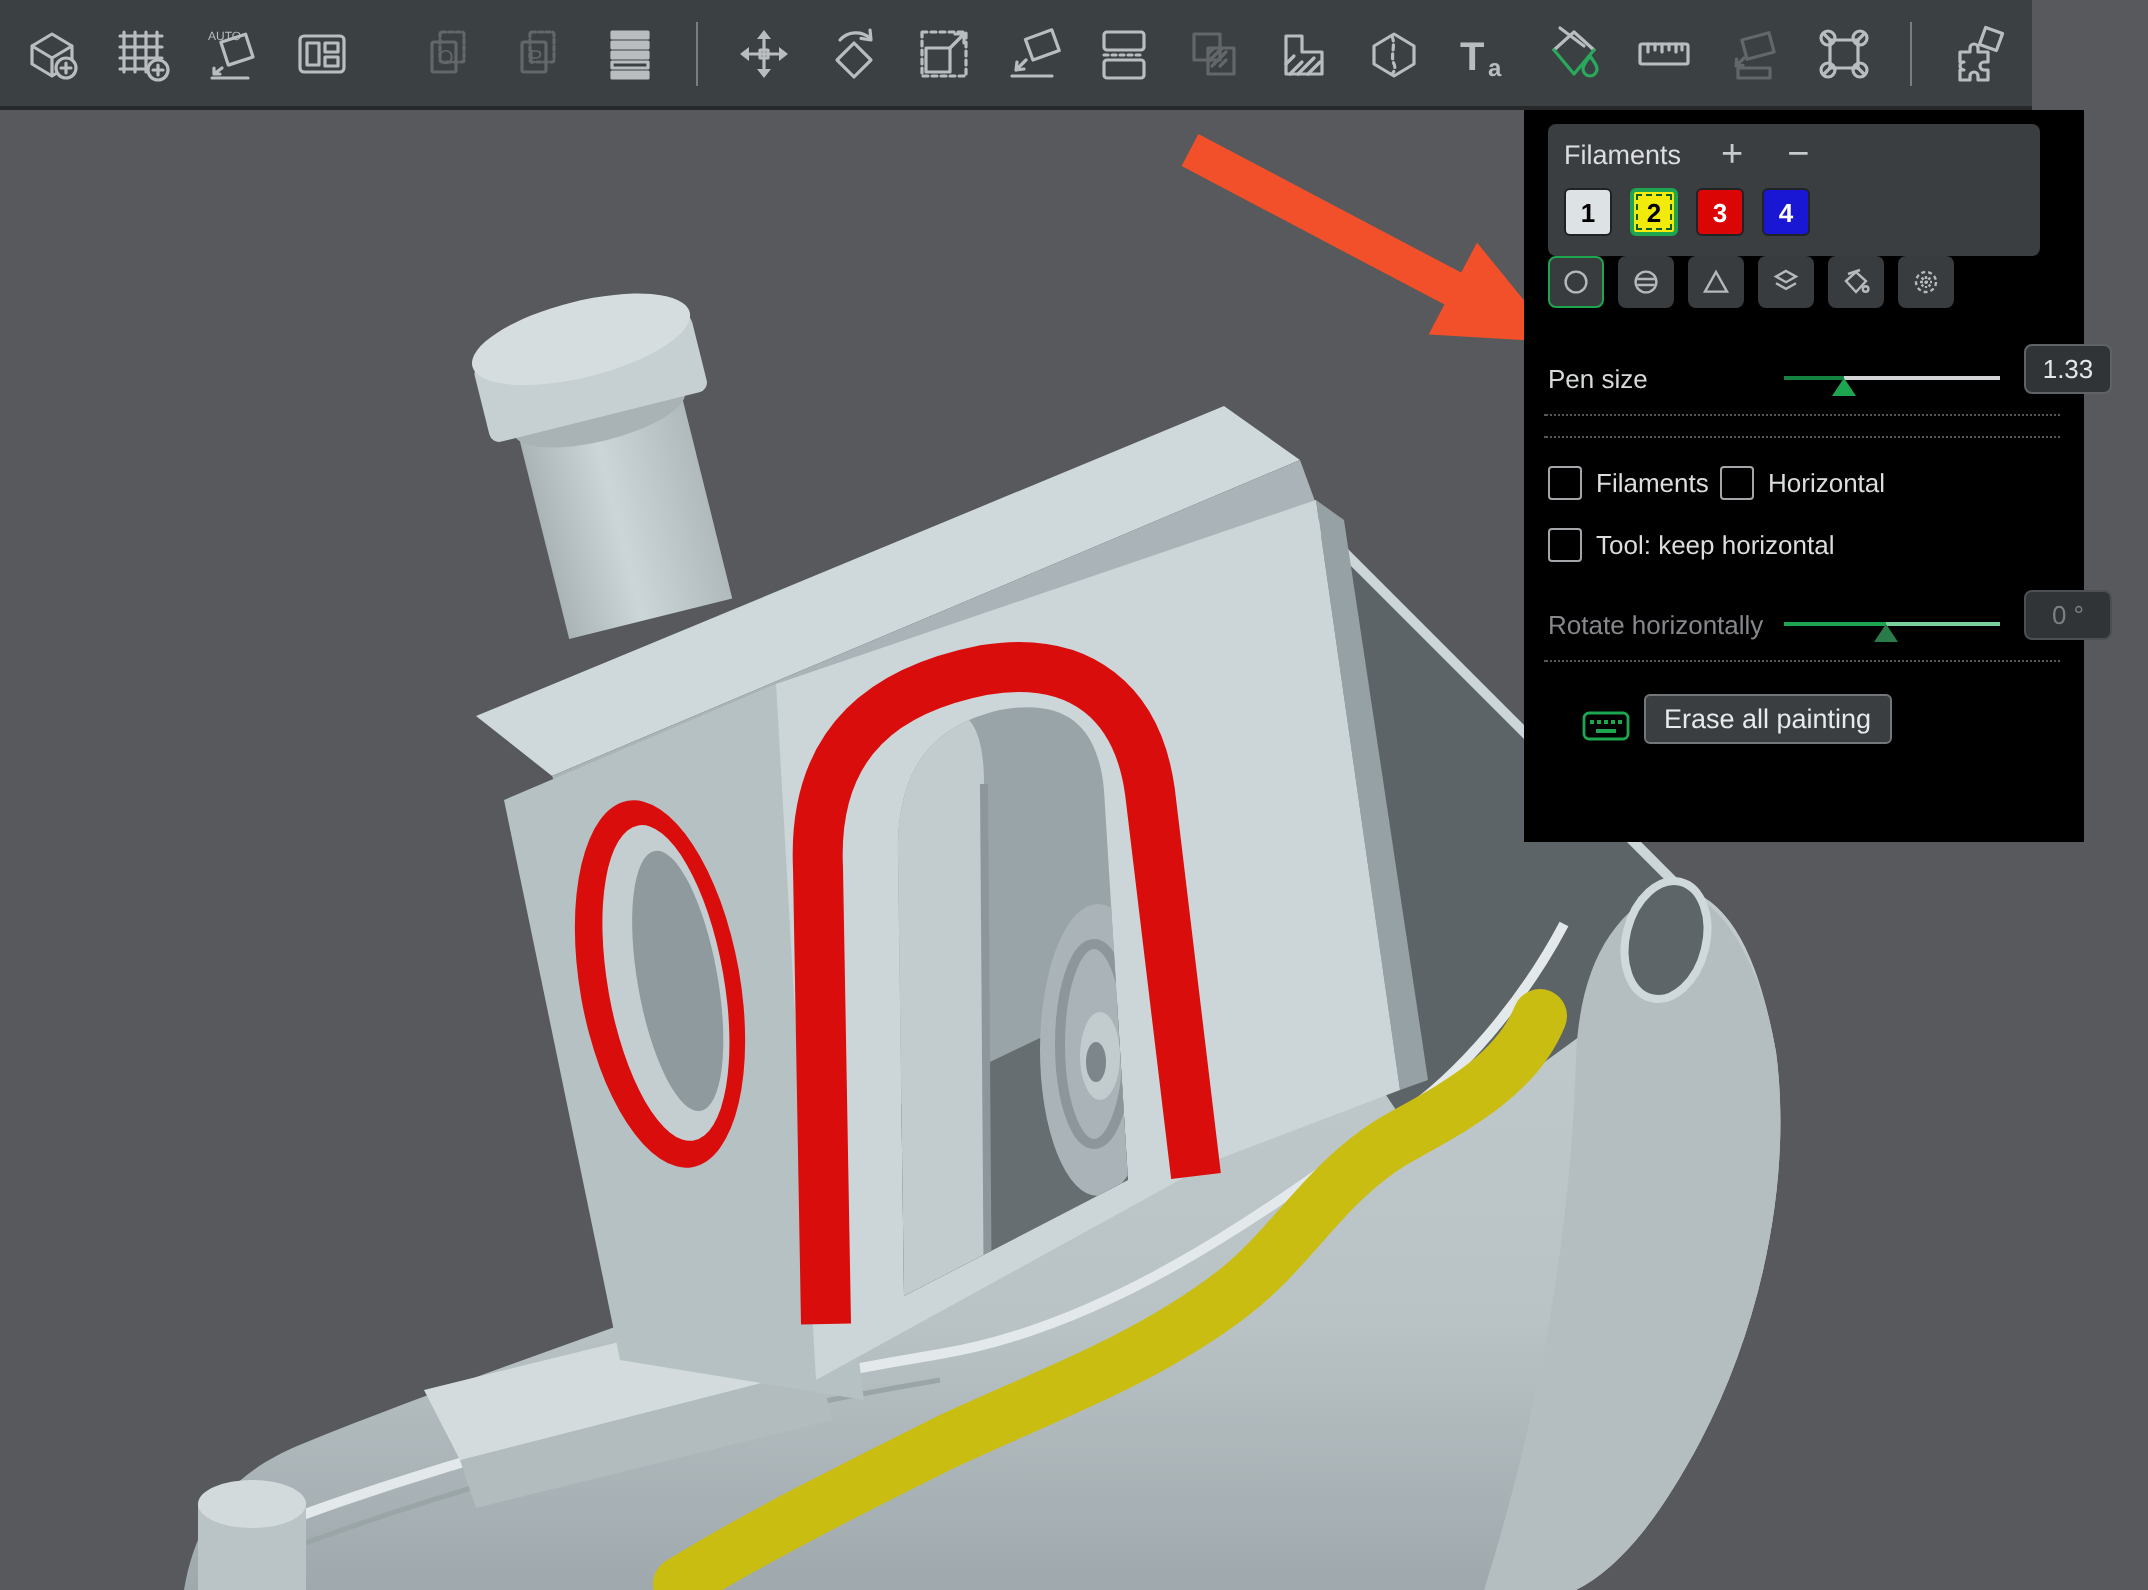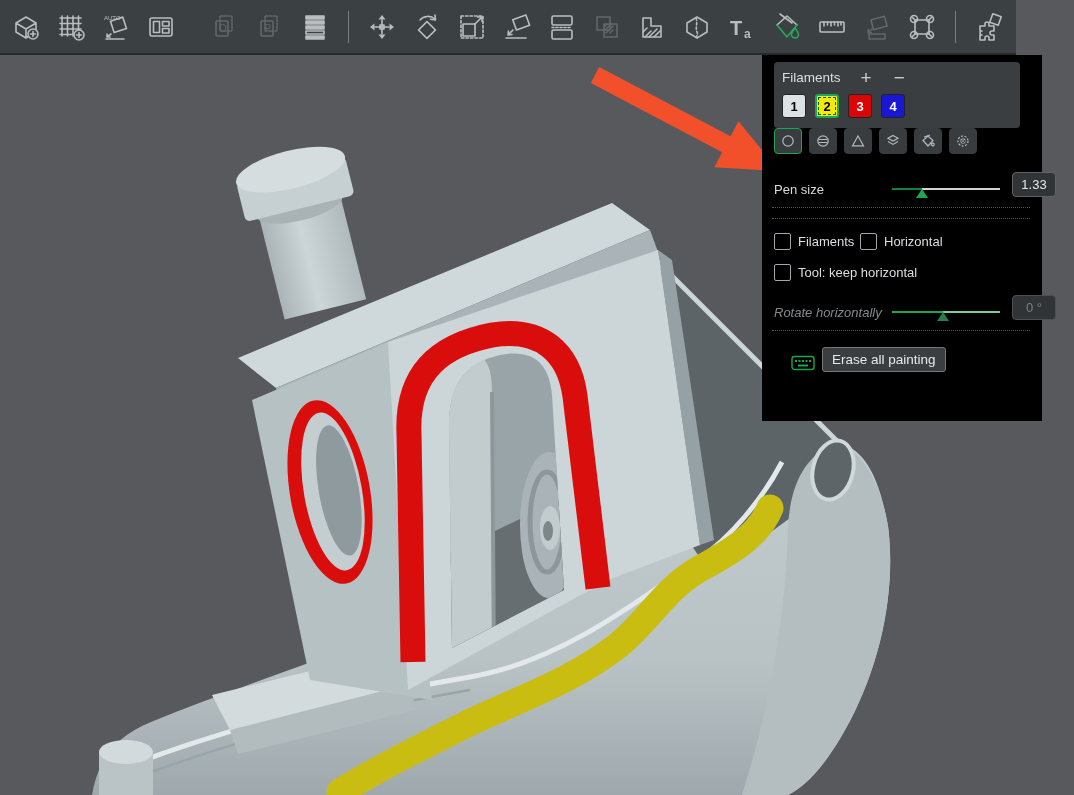--- a/index.html
+++ b/index.html
@@ -48,21 +48,21 @@
   .slider.disabled .thumb{border-bottom-color:#2a7a4a;}
   .valbox{margin-left:12px;width:42px;height:23px;border:1px solid #5f6366;border-radius:4px;background:#313437;
           color:#e4e6e7;font-size:13px;text-align:center;line-height:23px;flex:0 0 auto;}
   .valbox.disabled{color:#7b7f82;border-color:#4c5053;}
   .dotline{border-top:1px dotted #53575a;margin:10px -10px 0 -2px;}
   .checkrow{display:flex;align-items:center;margin-top:14px;}
   .chk{display:flex;align-items:center;gap:7px;cursor:pointer;}
   .chk .box{width:15px;height:15px;border:1px solid #a2a6a9;border-radius:2px;background:transparent;flex:0 0 auto;}
   .chk .txt{color:#dbdddf;}
   .chk.first{width:86px;flex:0 0 auto;}
-  .rotrow .lbl{color:#85898c;font-style:italic;}
+  .rotrow .lbl{color:#85898c;}
   .eraserow{display:flex;align-items:flex-end;gap:7px;margin-top:16px;padding-left:17px;}
   .kbicon{width:24px;height:18px;flex:0 0 auto;}
   .erasebtn{height:25px;padding:0 9px;background:#3a3e41;border:1px solid #73777a;border-radius:3px;
             color:#e7e9ea;font-size:13.5px;font-family:inherit;cursor:pointer;}
 </style>
 </head>
 <body>
 
 <div class="app">
 

